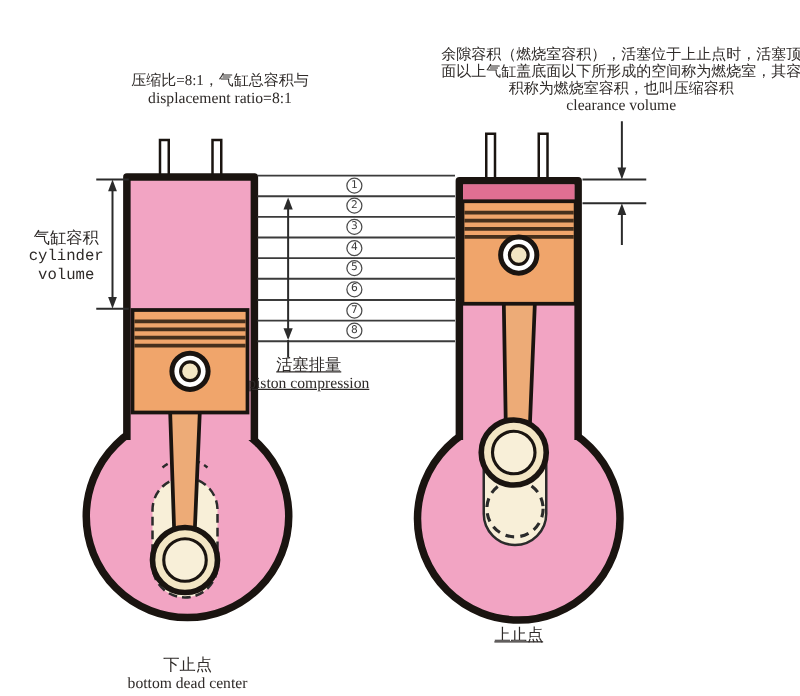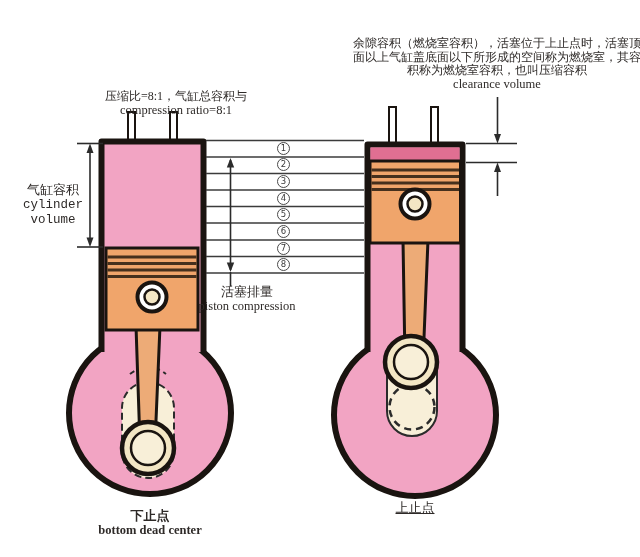--- a/index.html
+++ b/index.html
@@ -104,43 +104,43 @@
     <g stroke="#2b2b2b" stroke-width="1.6" fill="#2b2b2b">
       <line x1="466" y1="143.5" x2="517" y2="143.5"></line>
       <line x1="466" y1="162.5" x2="517" y2="162.5"></line>
       <line x1="497.5" y1="97" x2="497.5" y2="140"></line>
       <polygon points="497.5,143.5 494,134 501,134" stroke="none"></polygon>
       <line x1="497.5" y1="166" x2="497.5" y2="196"></line>
       <polygon points="497.5,162.5 494,172 501,172" stroke="none"></polygon>
     </g>
   </svg>
 
-  <div class="note" style="left:70px; top:58px; width:212px;margin-top:32px;">
+  <div class="note" style="left:70px; top:58px; width:212px;">
     <div class="zh">压缩比=8:1，气缸总容积与</div>
-    <div class="en">compression ratio=8:1</div>
+    <div class="en">displacement ratio=8:1</div>
   </div>
 
   <div class="note" style="left:352px; top:37px; width:290px;">
     <div class="zh">余隙容积（燃烧室容积），活塞位于上止点时，活塞顶</div>
     <div class="zh">面以上气缸盖底面以下所形成的空间称为燃烧室，其容</div>
     <div class="zh">积称为燃烧室容积，也叫压缩容积</div>
     <div class="en">clearance volume</div>
   </div>
 
   <div class="lbl" style="left:2px; top:183px; width:102px;font-family:Liberation Mono, monospace;">
     <div class="zh">气缸容积</div>
     <div class="en">cylinder volume</div>
   </div>
 
-  <div class="lbl" style="left:185px; top:284px; width:124px;">
+  <div class="lbl" style="left:185px; top:284px; width:124px;text-decoration:underline;">
     <div class="zh">活塞排量</div>
     <div class="en">piston compression</div>
   </div>
 
-  <div class="lbl" style="left:85px; top:508px; width:130px;font-weight:bold;">
+  <div class="lbl" style="left:85px; top:524px; width:130px;">
     <div class="zh">下止点</div>
     <div class="en">bottom dead center</div>
   </div>
 
   <div class="lbl" style="left:350px; top:500px; width:130px;text-decoration:underline;">
     <div class="zh">上止点</div>
   </div>
 
   <div class="marker" style="top:142px">1</div>
   <div class="marker" style="top:158px">2</div>

